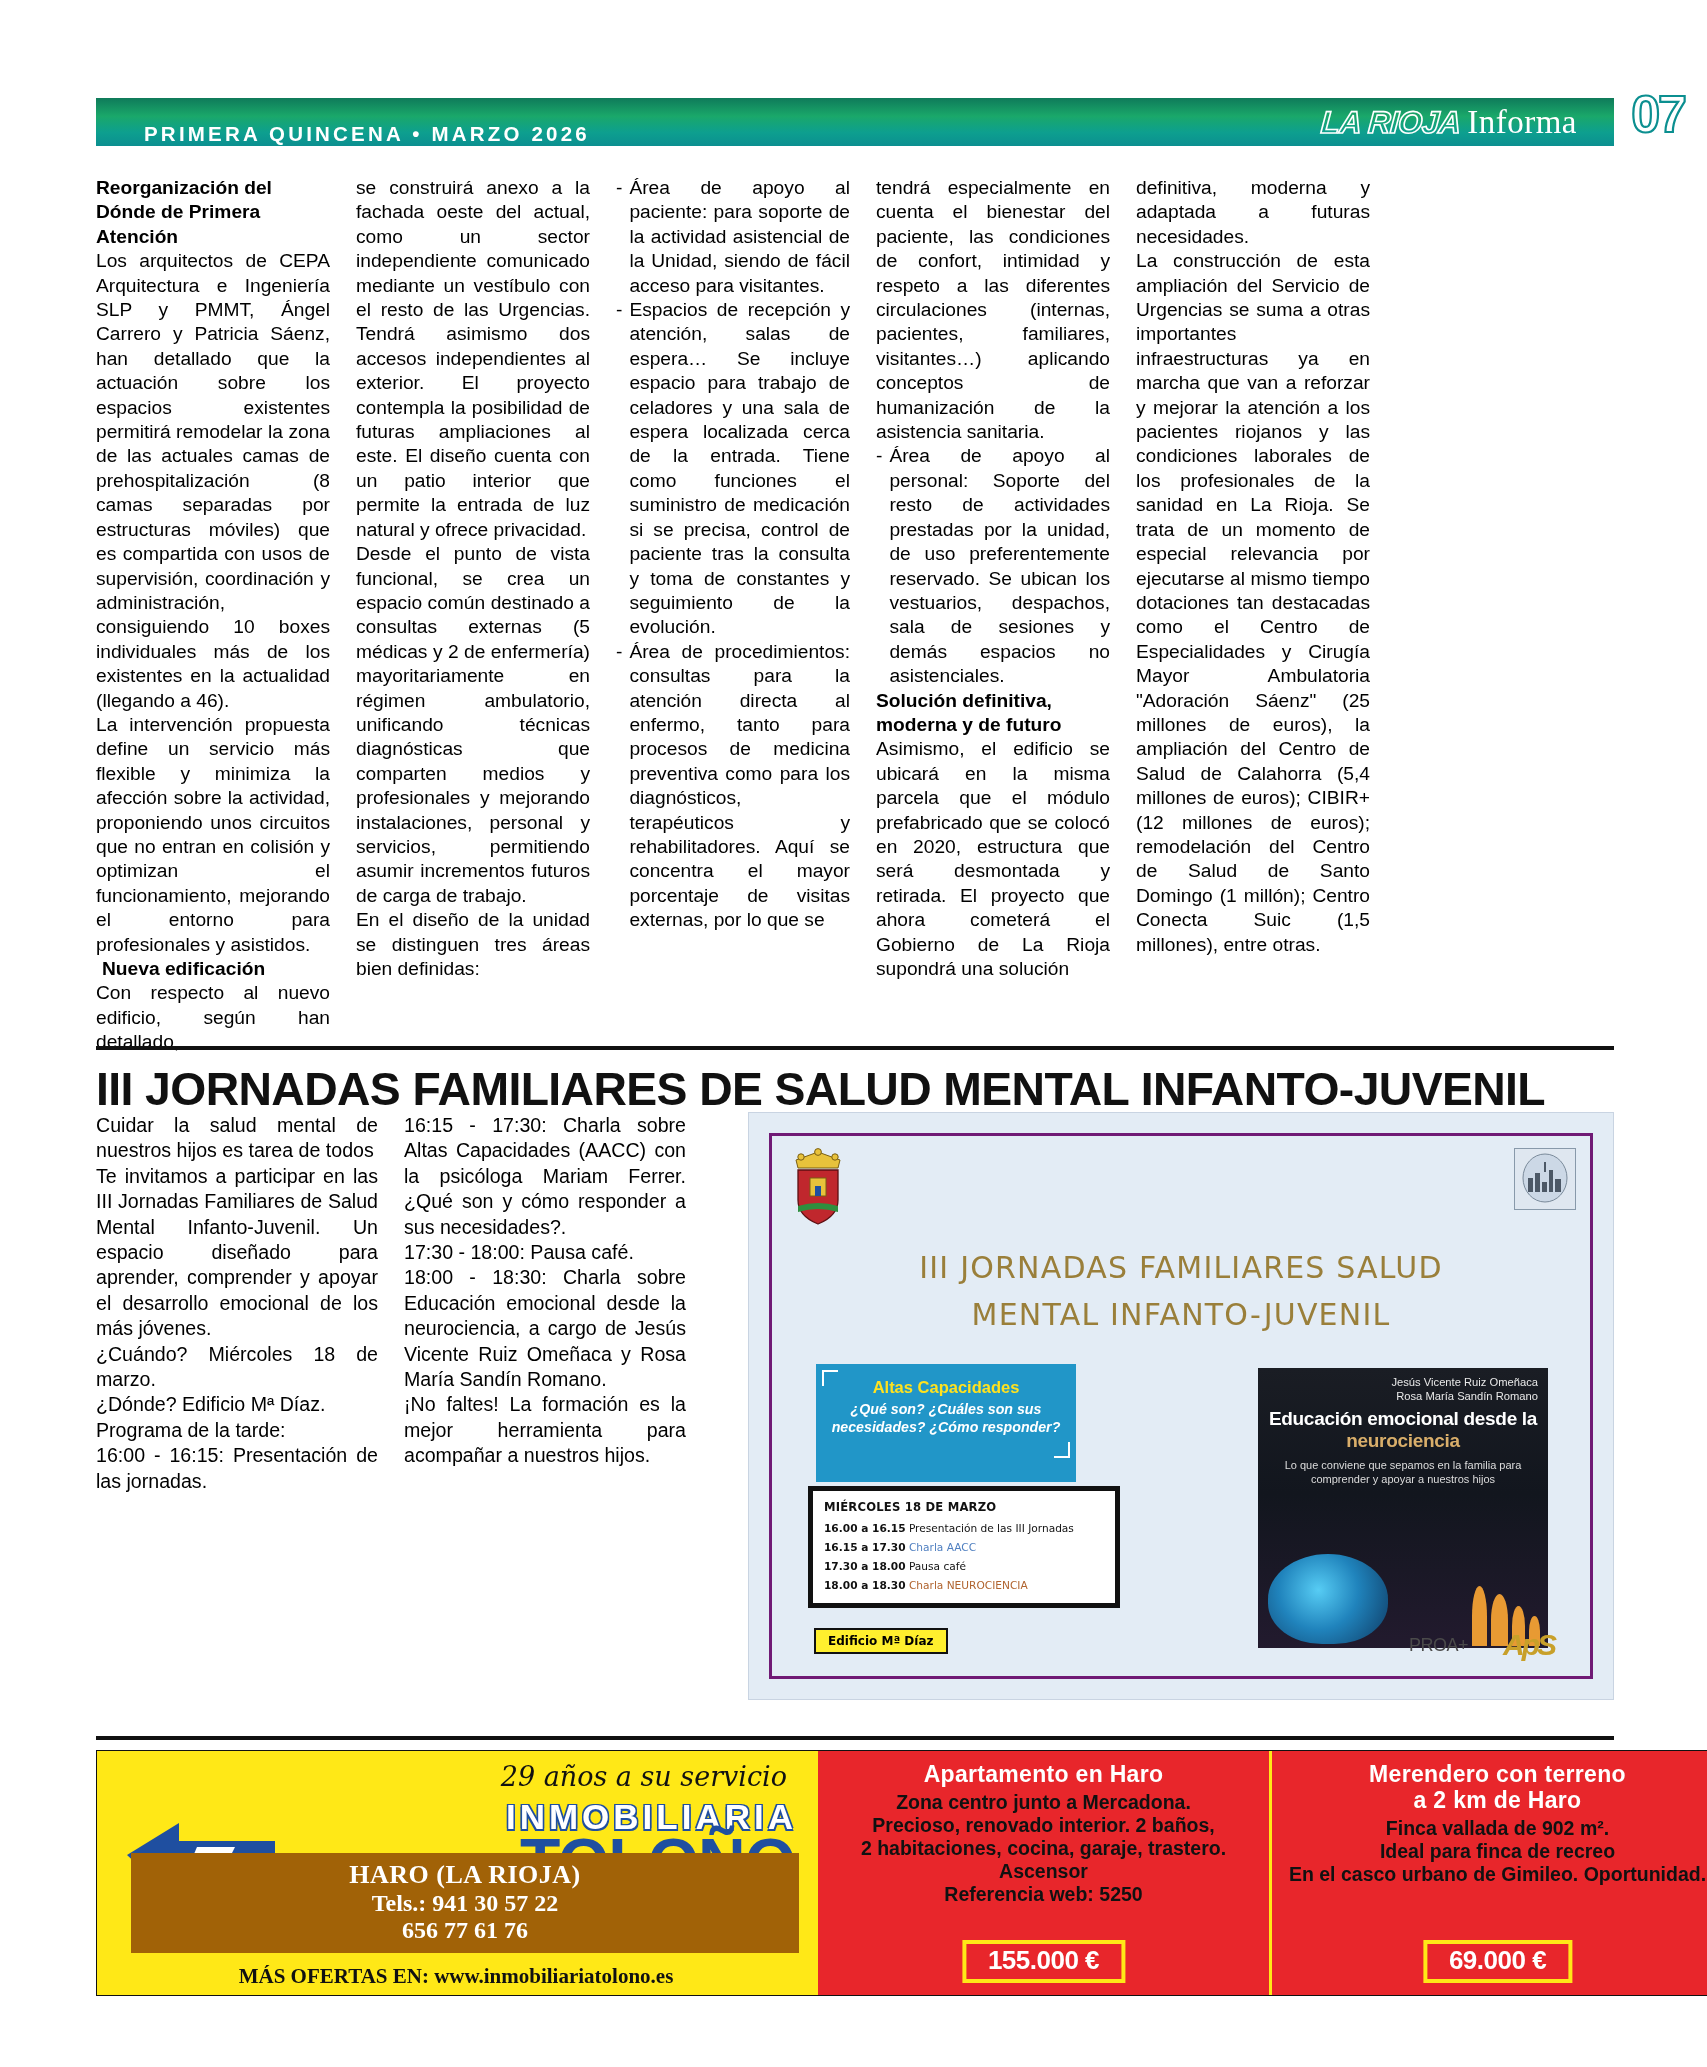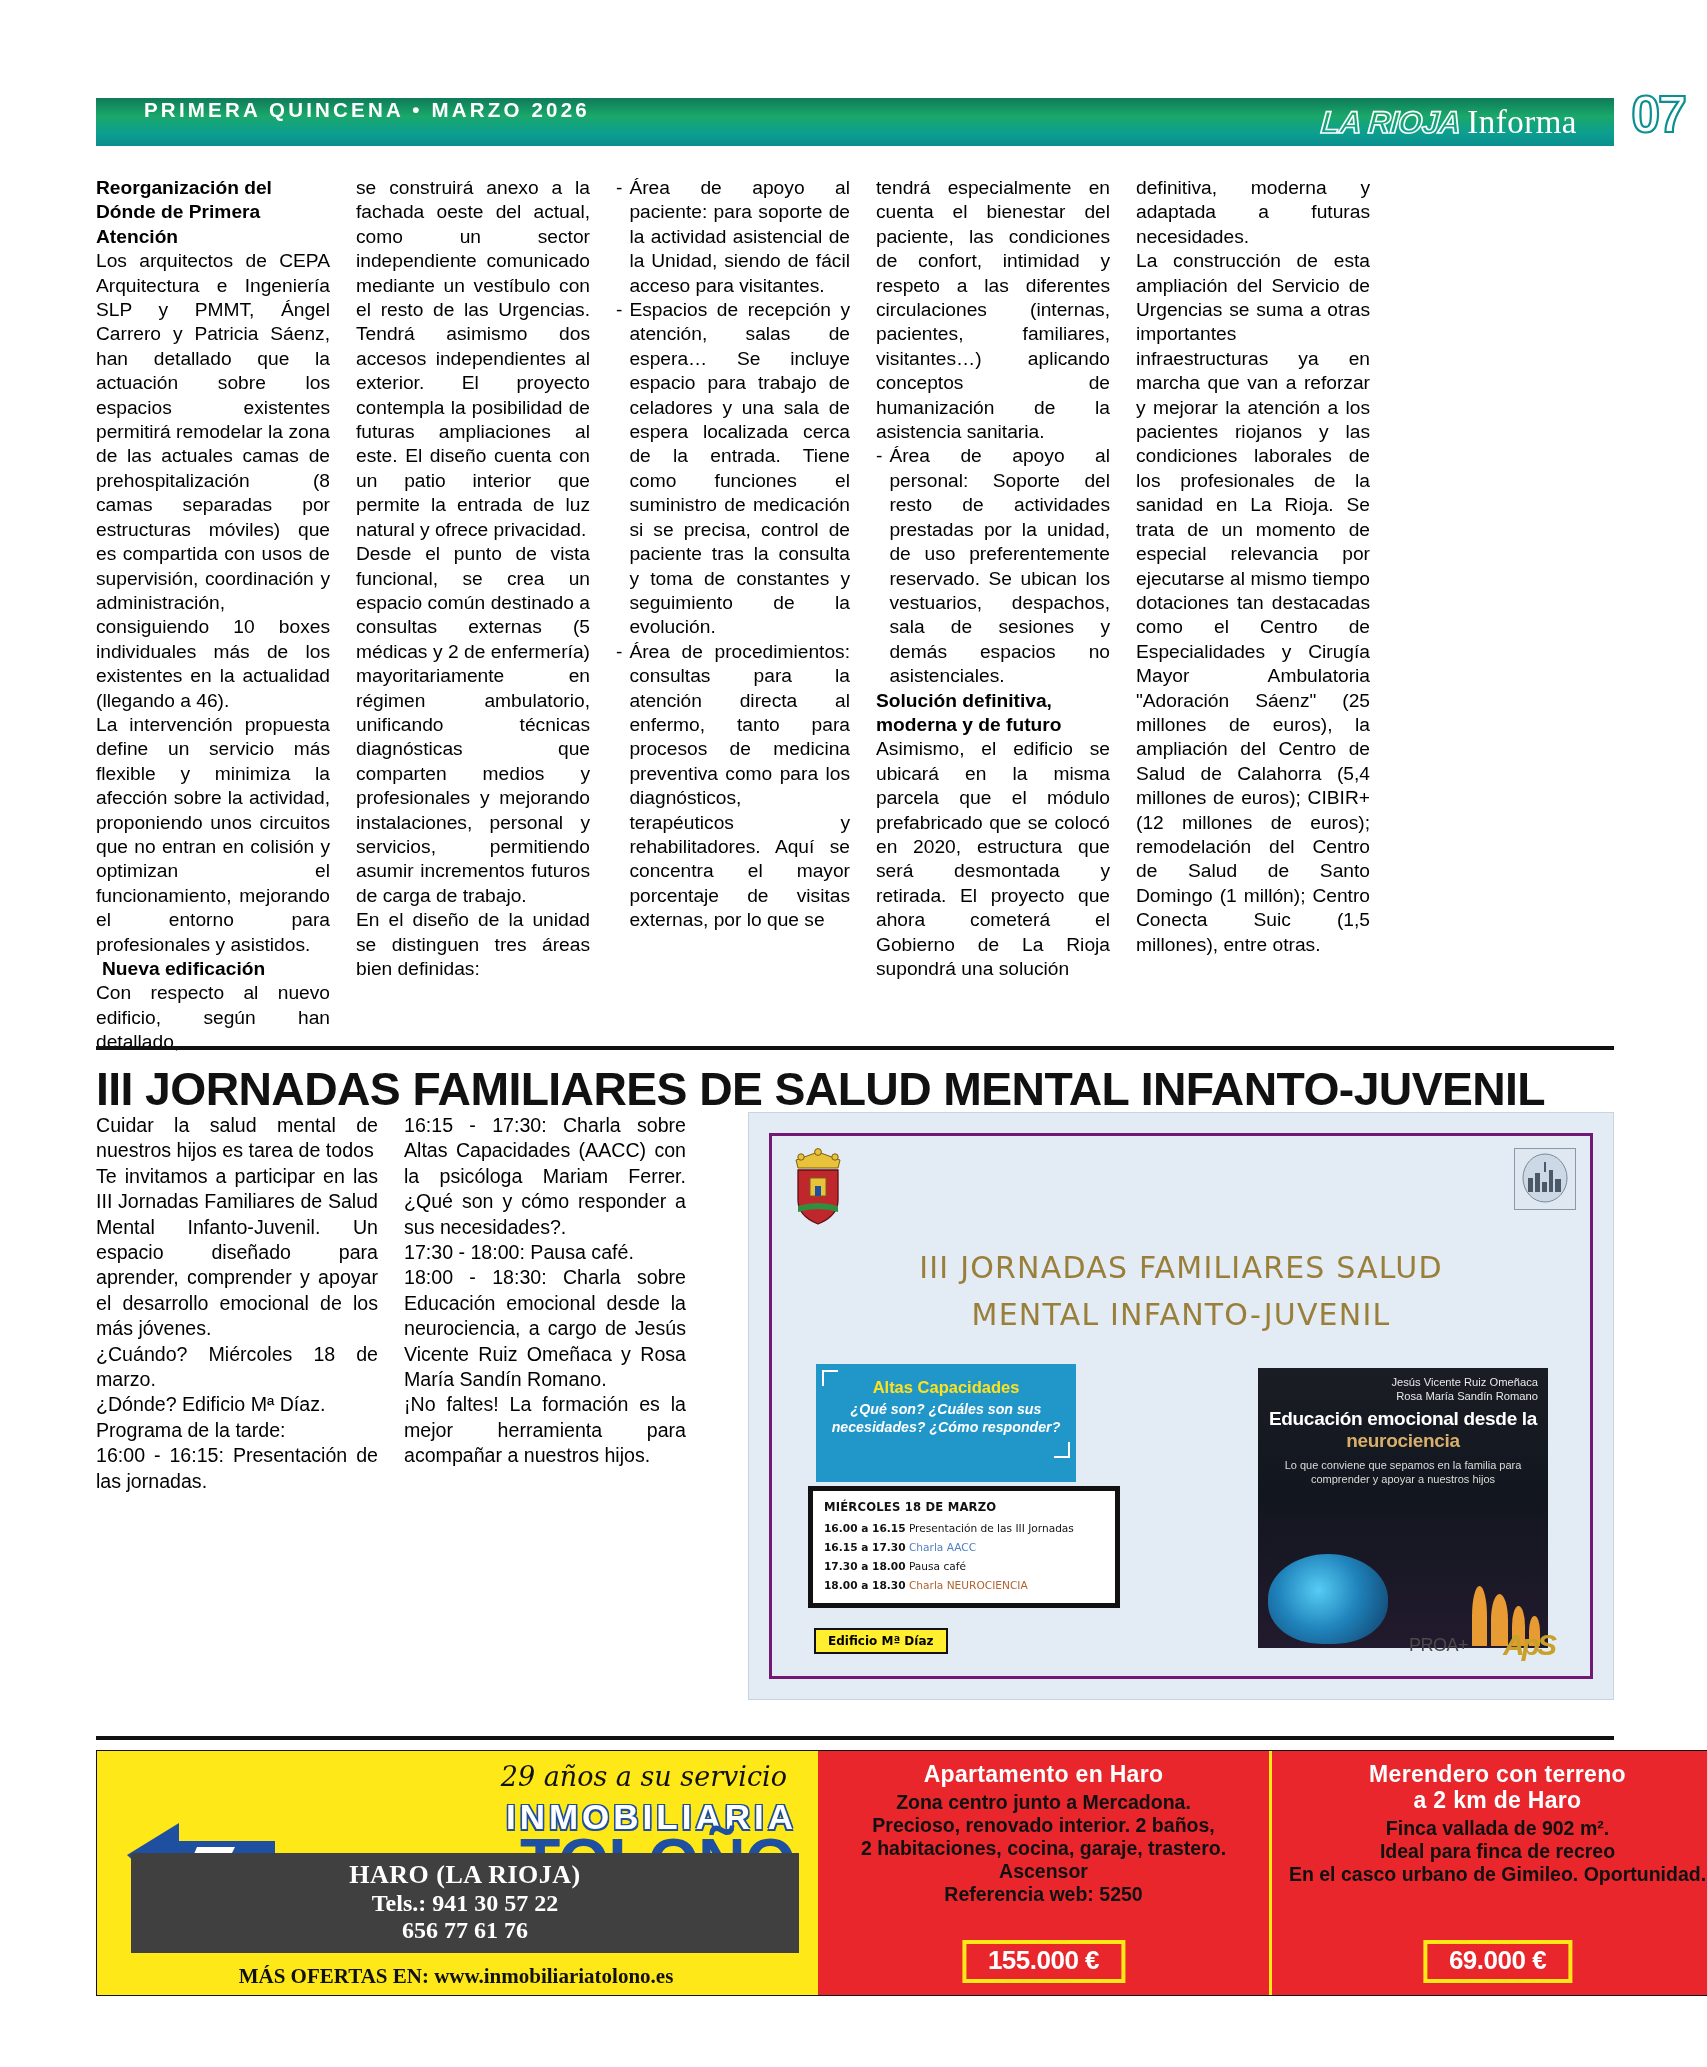--- a/index.html
+++ b/index.html
@@ -10,21 +10,21 @@
     font-family:"Liberation Sans", sans-serif;
     position:relative;
     overflow:hidden;
   }
   .page { position:relative; width:1707px; height:2067px; }
 
   
   .header-band {
     position:absolute; left:96px; top:98px; width:1518px; height:48px;
     background:linear-gradient(to bottom, #0f7a5a 0%, #1aa86a 38%, #0d9f8f 72%, #0b8f90 100%);
-    display:flex; align-items:flex-start;
+    display:flex; align-items:flex-end;
   }
   .header-date {
     color:#ffffff; font-size:20.5px; font-weight:bold;
     letter-spacing:3.2px; margin-left:48px; white-space:nowrap;
   }
   .masthead {
     position:absolute; right:130px; top:98px; height:48px;
     display:flex; align-items:center; gap:7px;
   }
   .mast-larioja {
@@ -217,21 +217,21 @@
   .t-tolono {
     position:absolute; right:20px; top:78px;
     font-size:66px; font-weight:bold; color:#1f4fa0;
     letter-spacing:-1px; line-height:1;
   }
   .t-arrow {
     position:absolute; left:28px; top:62px; width:230px; height:110px;
   }
   .t-green {
     position:absolute; left:34px; bottom:42px; right:16px;
-    background:#404040; text-align:center; padding:7px 0 9px;
+    background:#a16207; text-align:center; padding:7px 0 9px;
     color:#ffffff; font-family:"Liberation Serif", serif;
   }
   .t-green .l1 { font-size:26px; font-weight:bold; letter-spacing:.5px;}
   .t-green .l2 { font-size:24px; font-weight:bold; }
   .t-green .l3 { font-size:24px; font-weight:bold; }
   .t-more {
     position:absolute; left:0; right:0; bottom:6px; text-align:center;
     font-family:"Liberation Serif", serif; font-weight:bold;
     font-size:21px; color:#111;
   }

